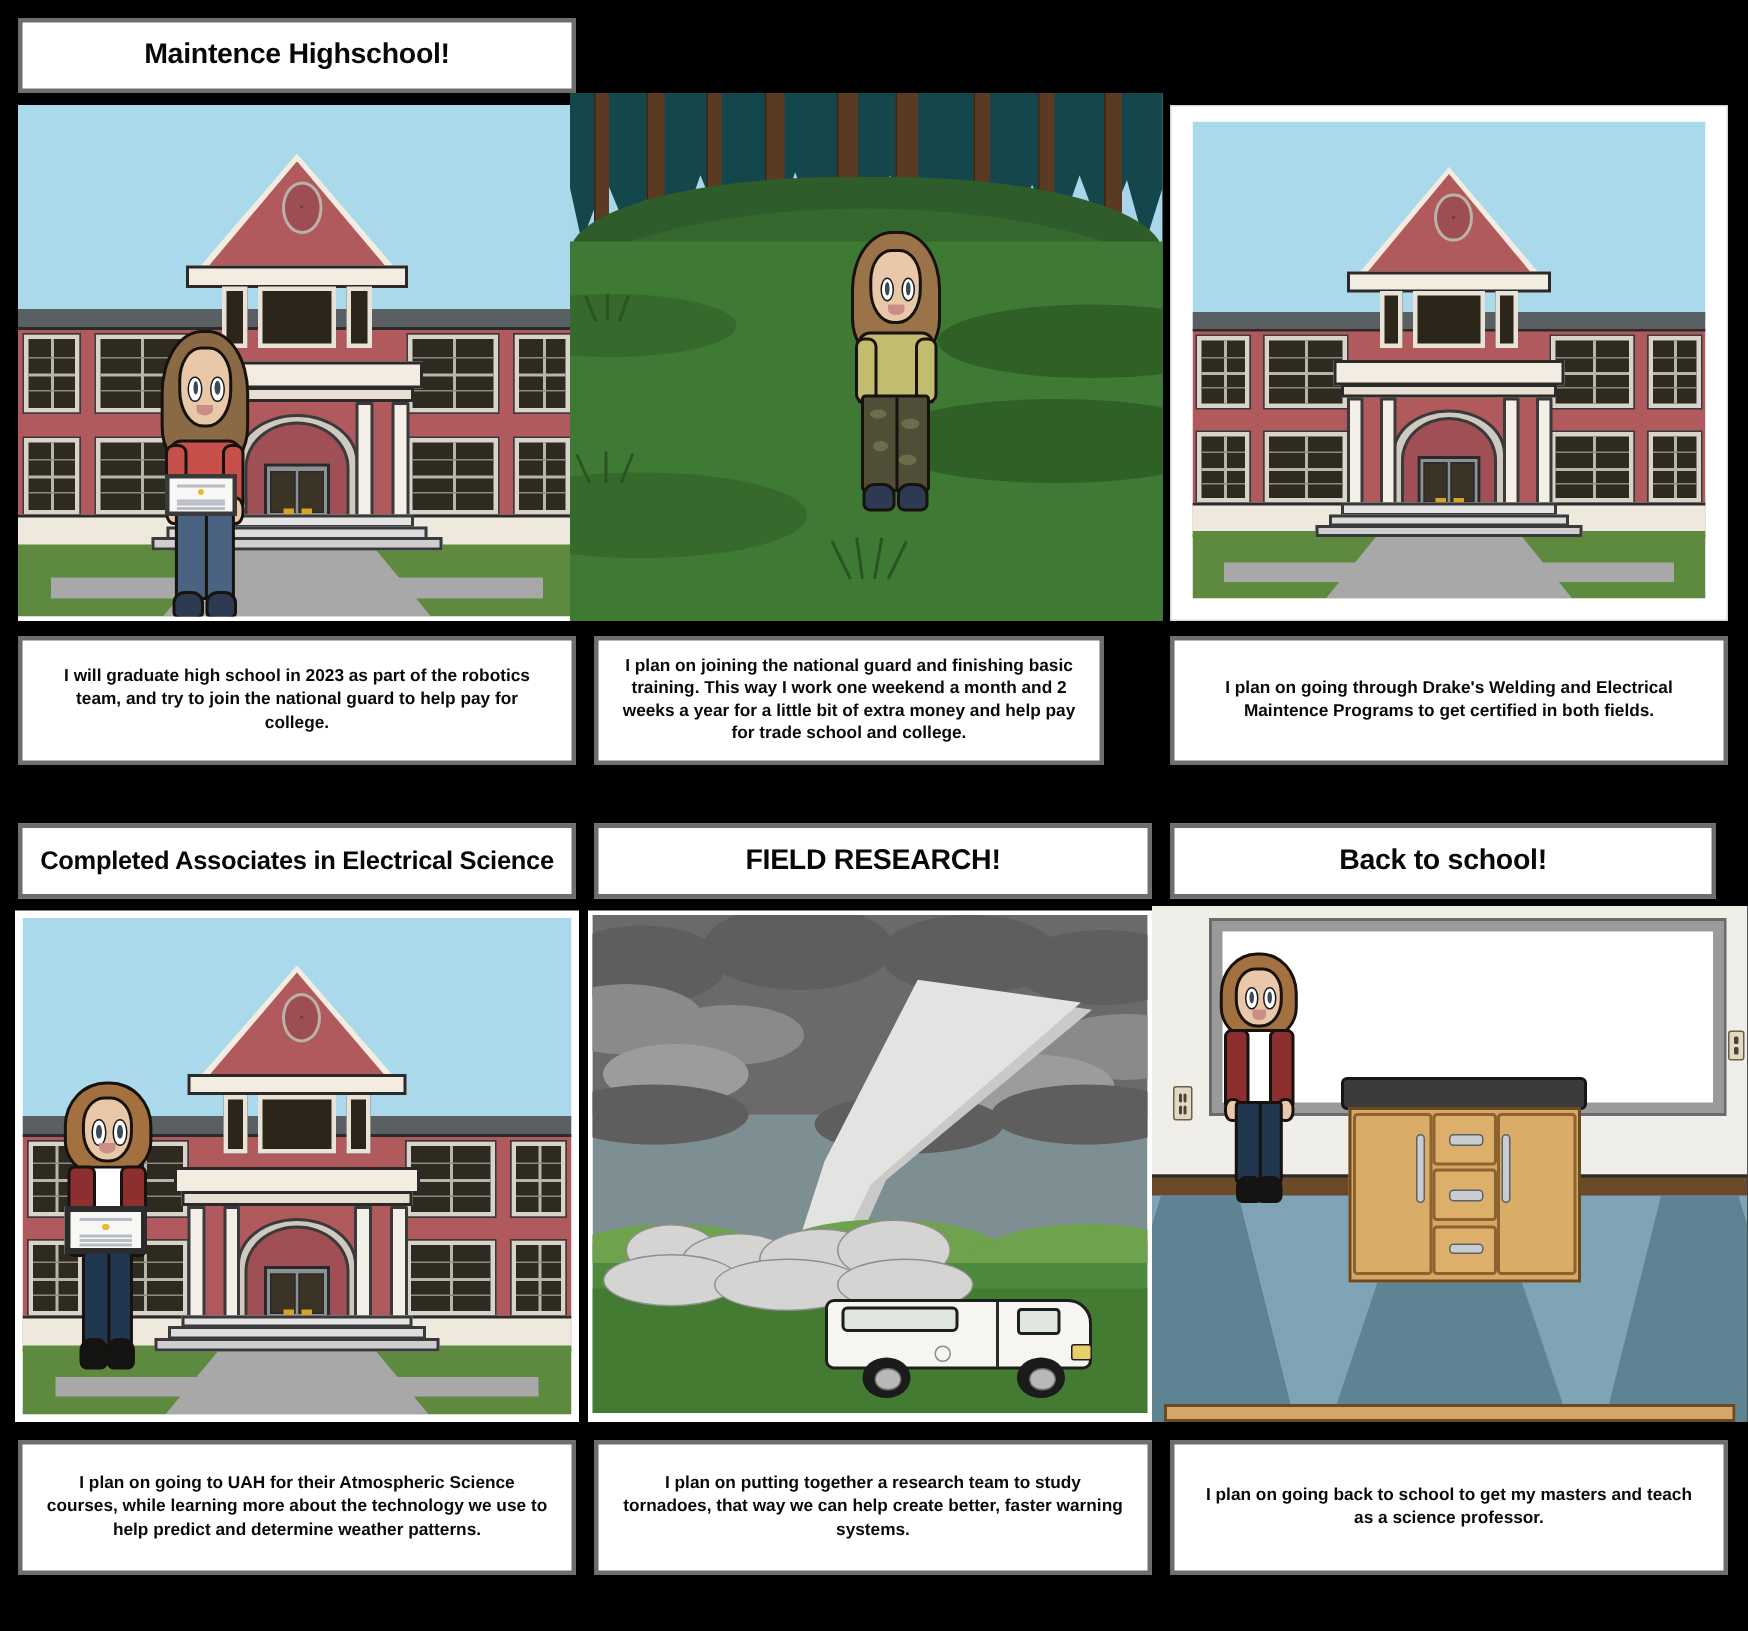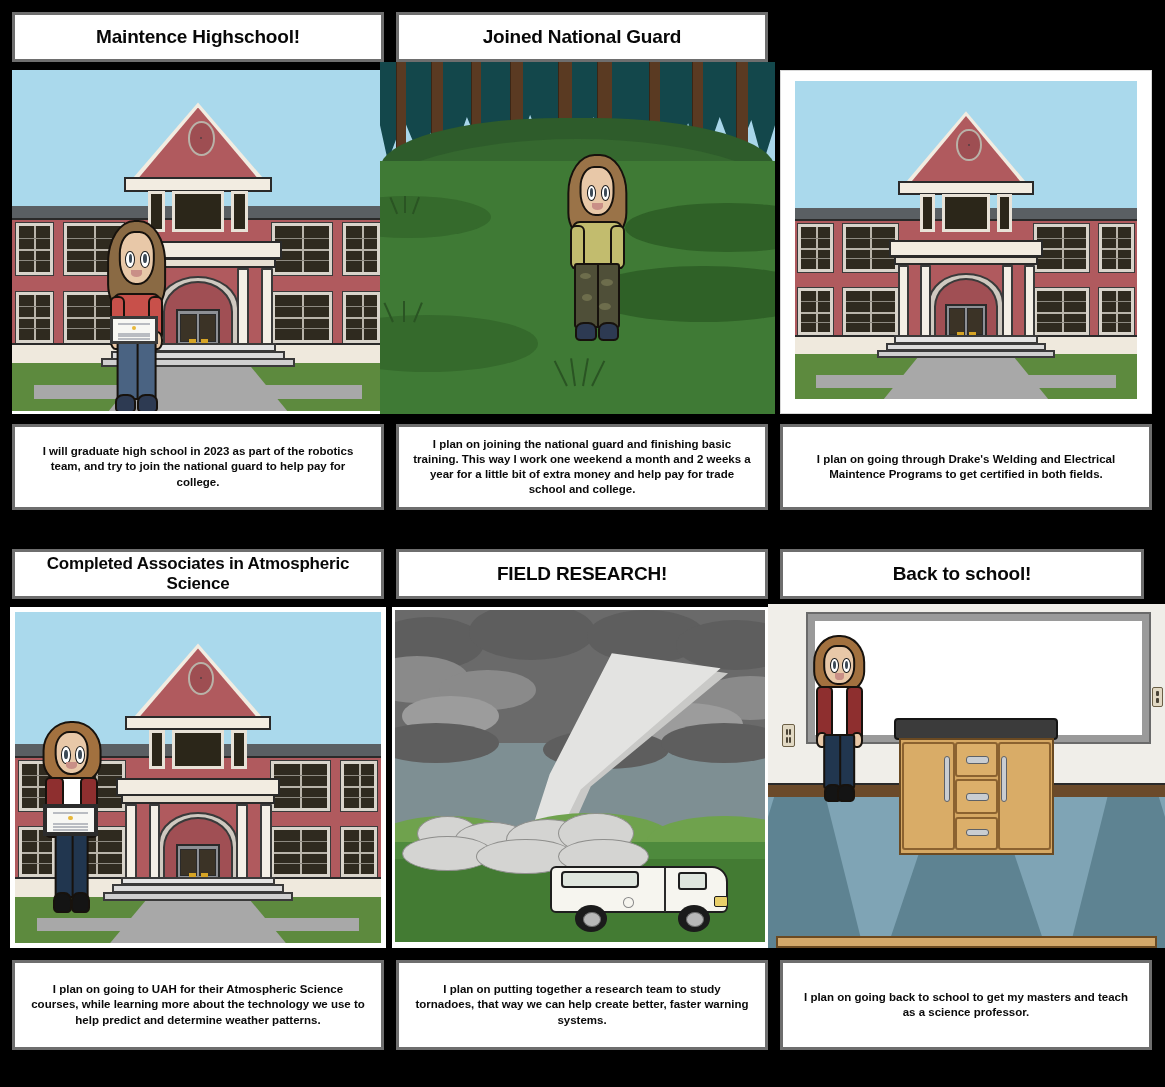--- a/index.html
+++ b/index.html
@@ -287,23 +287,20 @@
           <i class="seal" style="top:34%;"></i>
         </div>
       </div>
     </div>
   </div>
 
   <div class="caption-card" style="left:12px;top:424px;width:372px;height:86px;">
     <div class="c">I will graduate high school in 2023 as part of the robotics team, and try to join the national guard to help pay for college.</div>
   </div>
 
-  <div class="title-card" style="left:396px;top:12px;width:372px;height:50px;">
-    <div class="t">Joined National Guard</div>
-  </div>
 
   <div class="scene" style="left:380px;top:62px;width:395px;height:352px;background:#3f7a35;">
     <div class="scene-inner">
       <div class="f-sky"></div>
       <div class="f-canopy" style="clip-path:polygon(0 0,100% 0,100% 60%,97% 96%,94% 55%,90% 92%,86% 52%,82% 95%,78% 58%,74% 90%,70% 50%,66% 94%,62% 56%,58% 88%,54% 52%,50% 96%,46% 58%,42% 90%,38% 50%,34% 94%,30% 56%,26% 88%,22% 52%,18% 95%,14% 58%,10% 90%,6% 54%,2% 94%,0 60%);"></div>
       <div class="f-trunk" style="left:4%;top:0;width:2.4%;height:27%;"></div>
       <div class="f-trunk" style="left:13%;top:0;width:2.8%;height:29%;"></div>
       <div class="f-trunk" style="left:23%;top:0;width:2.2%;height:26%;"></div>
       <div class="f-trunk" style="left:33%;top:0;width:3%;height:28%;"></div>
       <div class="f-trunk" style="left:45%;top:0;width:3.4%;height:30%;"></div>
@@ -351,21 +348,21 @@
           <i style="position:absolute;left:58%;top:22%;width:30%;height:12%;background:#6d6d4c;border-radius:50%;"></i>
           <i style="position:absolute;left:14%;top:48%;width:24%;height:11%;background:#6d6d4c;border-radius:50%;"></i>
           <i style="position:absolute;left:55%;top:62%;width:28%;height:12%;background:#6d6d4c;border-radius:50%;"></i>
         </div>
         <div class="p-shoe" style="left:10%;top:92%;width:32%;height:8%;"></div>
         <div class="p-shoe" style="right:10%;top:92%;width:32%;height:8%;"></div>
       </div>
     </div>
   </div>
 
-  <div class="caption-card" style="left:396px;top:424px;width:372px;height:86px;">
+  <div class="caption-card" style="left:396px;top:424px;width:340px;height:86px;">
     <div class="c">I plan on joining the national guard and finishing basic training. This way I work one weekend a month and 2 weeks a year for a little bit of extra money and help pay for trade school and college.</div>
   </div>
 
 
   <div class="scene" style="left:780px;top:70px;width:372px;height:344px;background:#ffffff;border:1px solid #d8d8d8;">
     <div class="scene-inner" style="left:14px;top:10px;right:14px;bottom:14px;">
       <div class="sky"></div>
       <div class="roofline"></div>
       <div class="ped-trim"></div>
       <div class="pediment"></div>
@@ -446,21 +443,21 @@
       <div class="steps2"></div>
       <div class="steps"></div>
     </div>
   </div>
 
   <div class="caption-card" style="left:780px;top:424px;width:372px;height:86px;">
     <div class="c">I plan on going through Drake's Welding and Electrical Maintence Programs to get certified in both fields.</div>
   </div>
 
   <div class="title-card" style="left:12px;top:549px;width:372px;height:50px;">
-    <div class="t" style="font-size:17px;">Completed Associates in Atmospheric Science</div>
+    <div class="t" style="font-size:17px;">Completed Associates in Electrical Science</div>
   </div>
 
   <div class="scene" style="left:10px;top:607px;width:376px;height:341px;background:#ffffff;">
     <div class="scene-inner" style="left:5px;top:5px;right:5px;bottom:5px;">
       <div class="sky"></div>
       <div class="roofline"></div>
       <div class="ped-trim"></div>
       <div class="pediment"></div>
       <div class="ped-medal"></div>
       <div class="facade-brick"></div>

